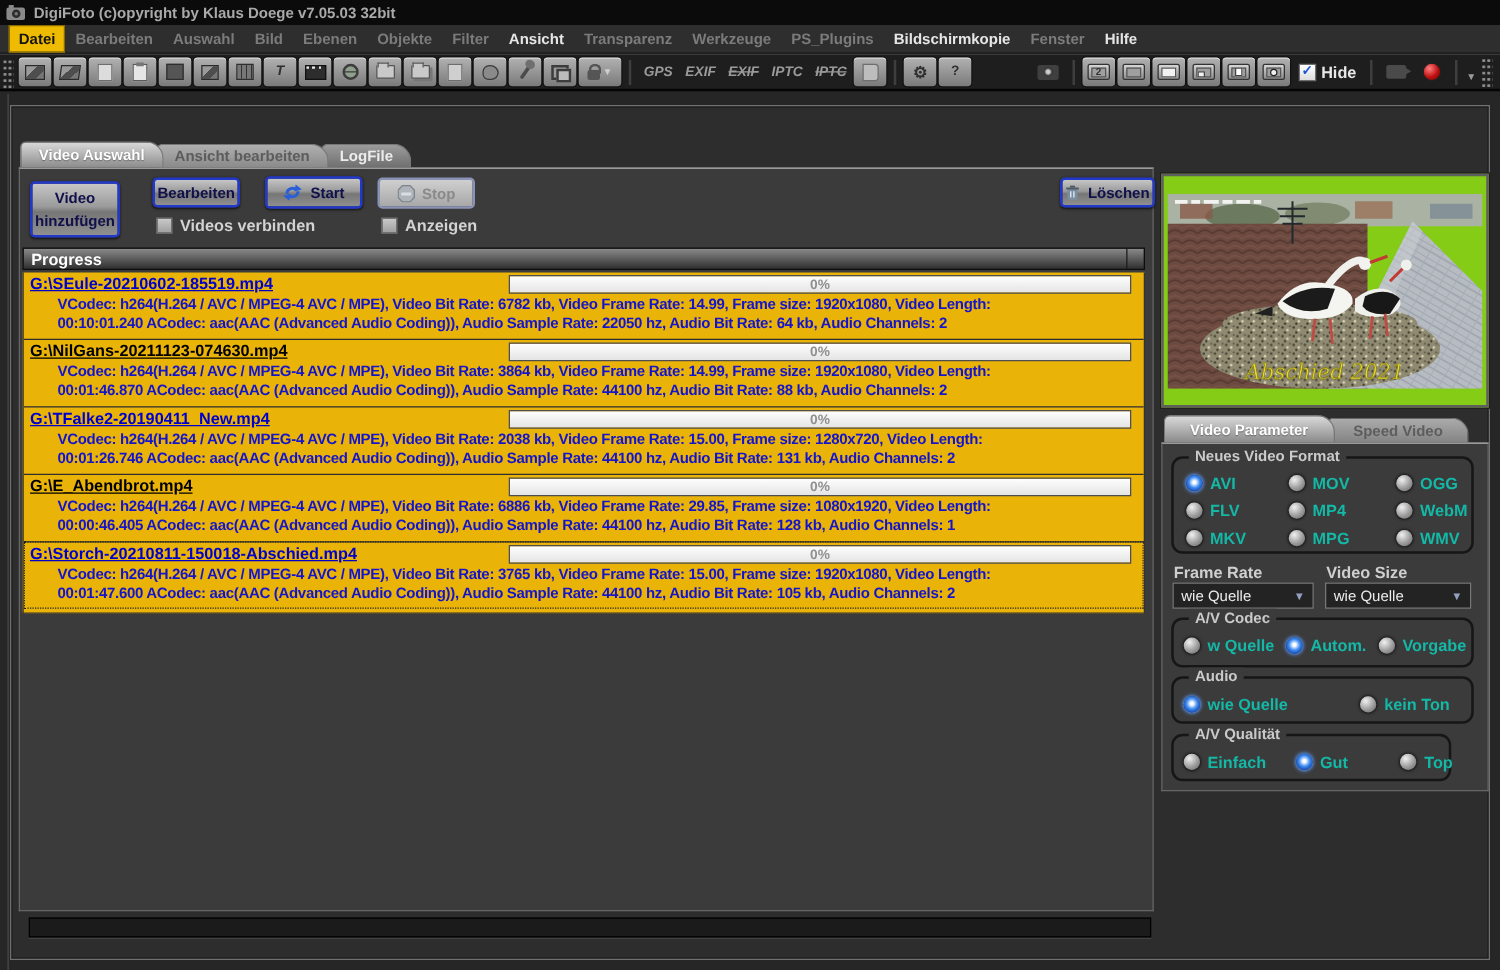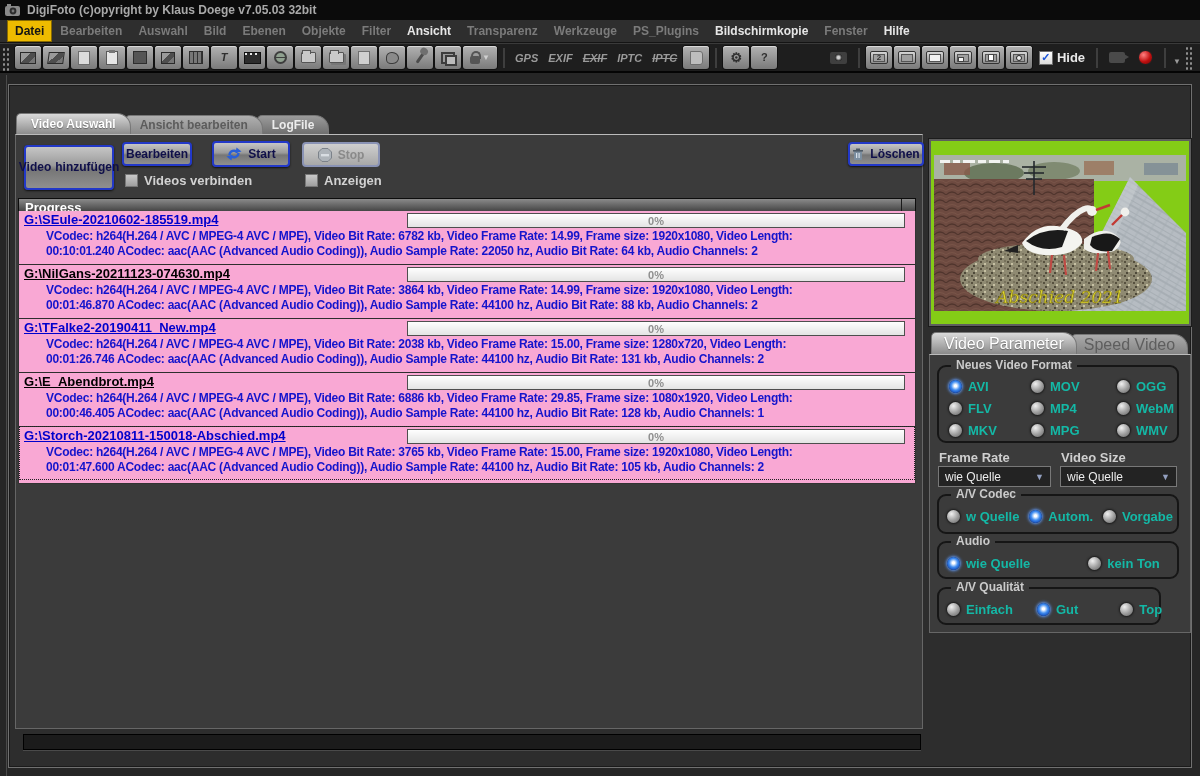--- a/index.html
+++ b/index.html
@@ -121,57 +121,57 @@
     background:#3b3b3b; border:1px solid #666; border-top:1px solid #bbb;
   }
   .btn {
     position:absolute; border:2px solid #2238c8; border-radius:4px;
     background: linear-gradient(#c6c6c6 0%, #9a9a9a 45%, #767676 55%, #8f8f8f 100%);
     color:#10104a; font-weight:bold; font-size:12px;
     display:flex; align-items:center; justify-content:center; gap:6px;
     box-shadow: 0 1px 2px #111;
   }
   .btn.disabled { border-color:#8a93b5; background:linear-gradient(#cfcfcf,#a8a8a8); color:#8a8a8a; box-shadow:none; }
-  .btn-add { left:8px; top:10px; width:90px; height:45px; gap:4px; line-height:15px; }
+  .btn-add { left:8px; top:10px; width:72px; height:45px; flex-direction:column; gap:4px; line-height:15px; }
   .btn-edit { left:106px; top:7px; width:70px; height:24px; }
   .btn-start { left:196px; top:6px; width:78px; height:26px; }
   .btn-stop { left:286px; top:7px; width:78px; height:25px; }
   .btn-del  { left:832px; top:7px; width:76px; height:24px; border-width:2px; }
   .chk { position:absolute; display:flex; align-items:center; gap:6px; color:#d2d2d2; font-size:13px; font-weight:bold; }
   .chk .box { width:13px; height:13px; background:linear-gradient(#c9c9c9,#9f9f9f); border:1px solid #777; }
   .chk-join { left:109px; top:38px; }
   .chk-show { left:289px; top:38px; }
   
   .thead { position:absolute; left:2px; top:63px; width:898px; height:18px;
     background:linear-gradient(#8a8a8a,#2f2f2f); border:1px solid #0d0d0d;
     display:flex; color:#fff; font-size:13px; font-weight:bold; }
   .thead .c1 { width:386px; padding-left:6px; border-right:1px solid #1a1a1a; display:flex; align-items:center; }
   .thead .c2 { flex:1; padding-left:6px; border-right:1px solid #1a1a1a; display:flex; align-items:center; }
   .thead .cap { width:13px; }
-  .tlist { position:absolute; left:2px; top:76px; width:898px; height:273px; background:#f9a8d4; border:1px solid #333; border-top:none; overflow:hidden; }
+  .tlist { position:absolute; left:2px; top:83px; width:898px; height:273px; background:#eab308; border:1px solid #333; border-top:none; overflow:hidden; }
   .row { position:relative; height:54px; border-top:1px solid #2e2e2e; }
   .row:first-child { border-top:none; height:53px; }
   .row .fname { height:18px; line-height:18px; padding-left:5px; font-size:13px; font-weight:bold; text-decoration:underline; white-space:nowrap; overflow:hidden; }
   .fname.blue { color:#0000cc; } .fname.black { color:#000; }
   .row .pbar {
     position:absolute; left:388px; top:2px; width:498px; height:15px;
     border:1px solid #4e4e4e; background:linear-gradient(#fefefe,#e4e4e4);
     text-align:center; font-size:11px; font-weight:bold; color:#8f8f8f; line-height:14px;
   }
   .row .dl { color:#1414cc; font-size:12px; font-weight:bold; line-height:15px; padding-left:27px; white-space:nowrap; overflow:hidden; letter-spacing:-0.25px; }
   .row.selected { outline:1px dotted #222; outline-offset:-1px; }
   .statusbar { position:absolute; left:14px; top:649px; width:898px; height:16px; background:#1b1b1b; border:1px solid #000; box-shadow:0 1px 0 #4a4a4a; }
   
   .preview {
     position:absolute; left:920px; top:54px; width:262px; height:187px;
     background:#84cc16; border:2px solid #5e5e5e; box-shadow:0 0 0 1px #1c1c1c;
     display:flex; align-items:center; justify-content:center;
   }
   .ptabs { position:absolute; left:922px; top:247px; display:flex; align-items:flex-end; height:22px; }
-  .ptab { height:20px; padding:0 12px; font-size:16px; font-weight:normal; border-radius:5px 14px 0 0;
+  .ptab { height:20px; padding:0 20px; font-size:12px; font-weight:bold; border-radius:5px 14px 0 0;
     border:1px solid #777; border-bottom:none; margin-right:-6px; display:flex; align-items:center;
     background:linear-gradient(#ababab,#848484); color:#5e5e5e; }
   .ptab.active { height:22px; background:linear-gradient(#d9d9d9,#8a8a8a); color:#fff; text-shadow:0 1px 1px #666; z-index:2; }
   .ppanel { position:absolute; left:920px; top:269px; width:262px; height:279px;
     background:#3b3b3b; border:1px solid #666; border-top:1px solid #bbb; }
   .group { position:absolute; border:2px solid #161616; border-radius:9px; }
   .group .glabel { position:absolute; top:-9px; left:12px; background:#3b3b3b; padding:0 5px;
     color:#cacaca; font-size:12px; font-weight:bold; white-space:nowrap; }
   .g-format { left:7px; top:10px; width:242px; height:78px; }
   .fgrid { position:absolute; left:10px; top:12px; display:grid; grid-template-columns:82px 86px 70px; row-gap:7px; }

